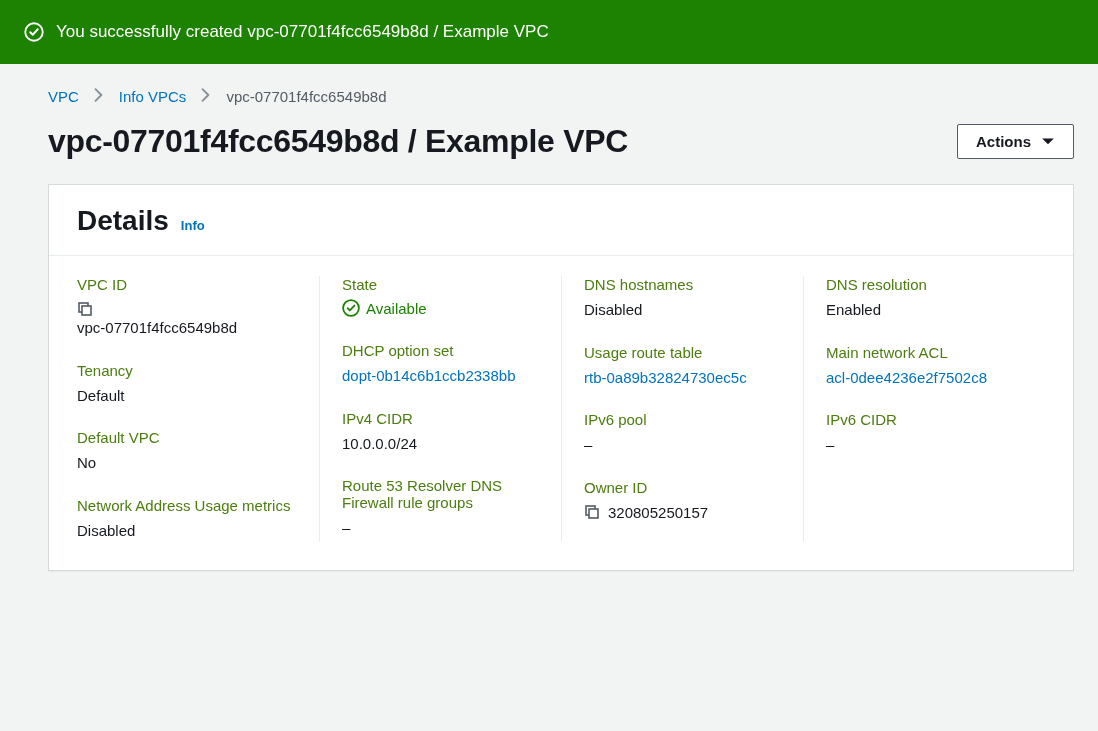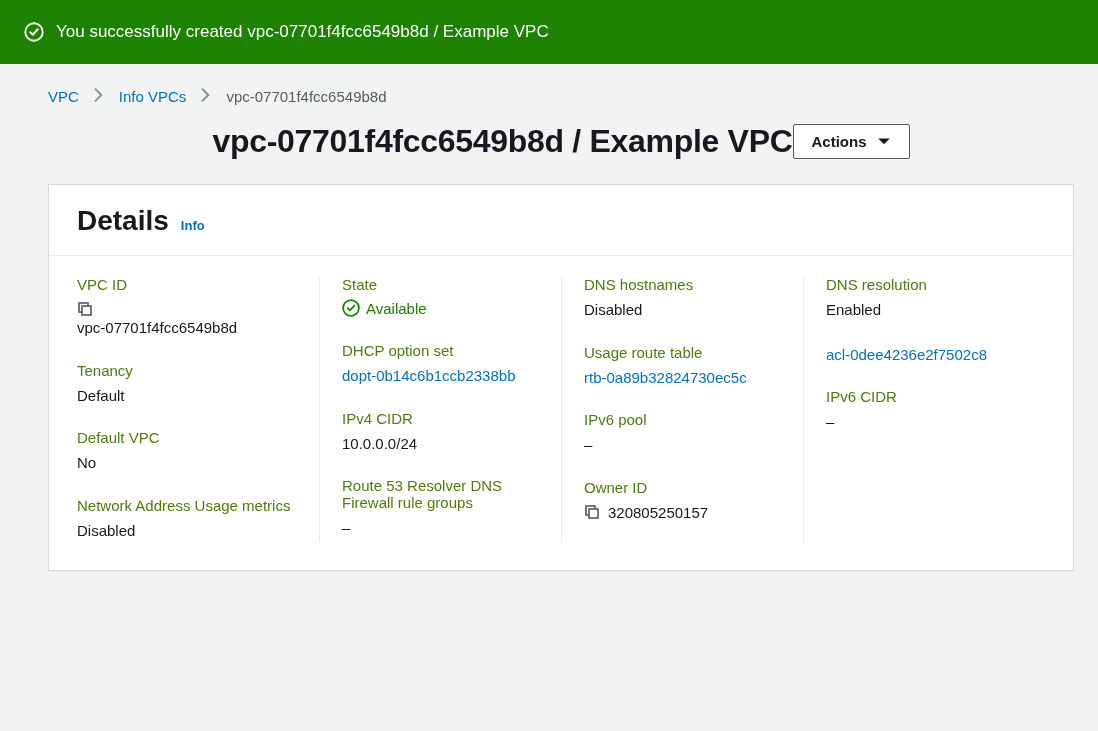--- a/index.html
+++ b/index.html
@@ -29,21 +29,21 @@
       gap: 15px;
       font-size: 15px;
       margin-bottom: 18px;
     }
     .breadcrumb .link { color: #0073bb; cursor: pointer; }
     .breadcrumb .chev { color: #687078; display: inline-flex; }
     .breadcrumb .current { color: #545b64; }
     .title-row {
       display: flex;
       align-items: center;
-      justify-content: center;
+      justify-content: space-between;
       margin-bottom: 24px;
     }
     .page-title {
       font-size: 32px;
       font-weight: 700;
       color: #16191f;
       letter-spacing: -0.3px;
     }
     .actions-btn {
       background: #fff;
@@ -213,20 +213,21 @@
           </div>
         </div>
       </div>
 
       <div class="col">
         <div class="kv">
           <div class="key">DNS resolution</div>
           <div class="val">Enabled</div>
         </div>
         <div class="kv">
+          <div class="key">Main network ACL</div>
           <div class="val link">acl-0dee4236e2f7502c8</div>
         </div>
         <div class="kv">
           <div class="key">IPv6 CIDR</div>
           <div class="val">–</div>
         </div>
       </div>
 
     </div>
   </section>

